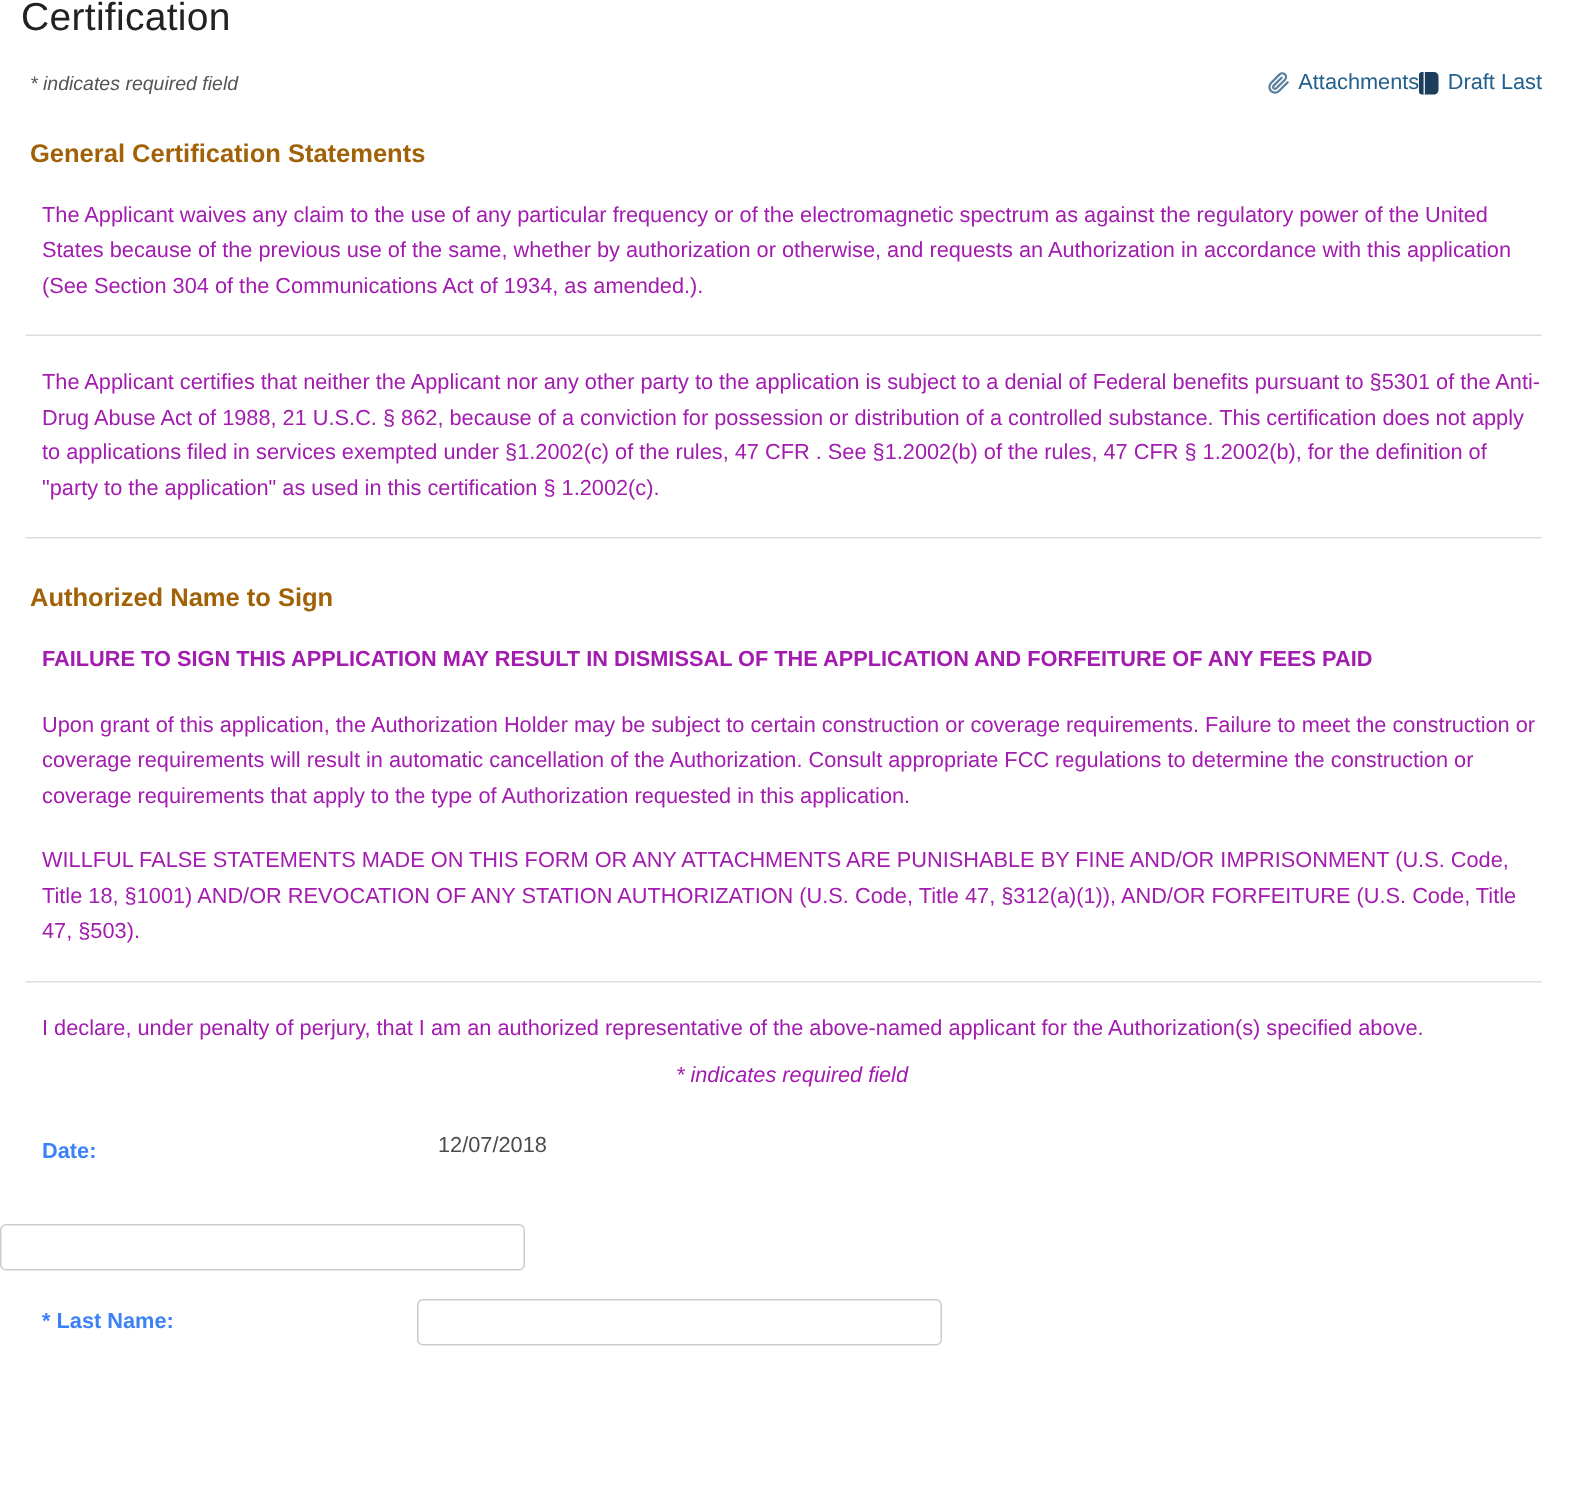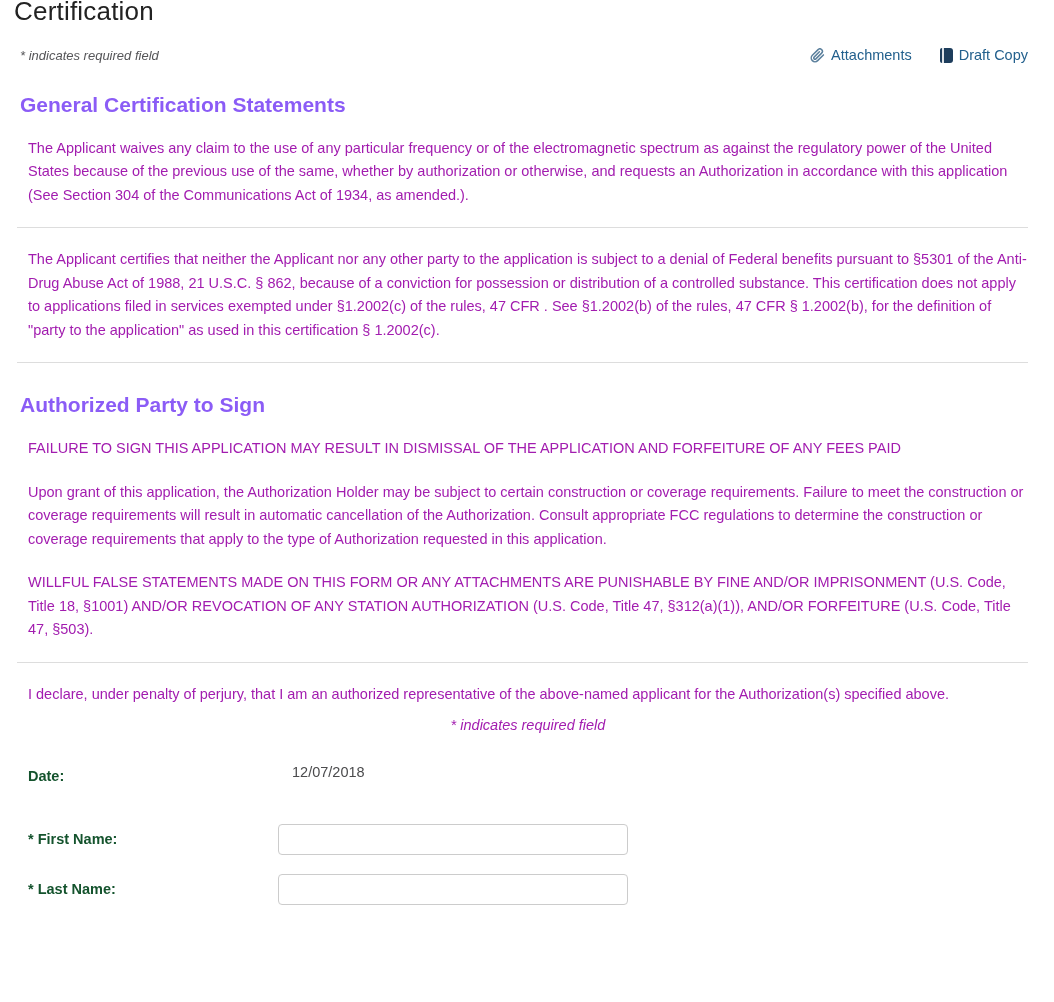--- a/index.html
+++ b/index.html
@@ -26,21 +26,21 @@
     justify-content: space-between;
     align-items: center;
     margin: 20px 26px 0 20px;
   }
   .required-note {
     font-style: italic;
     font-size: 13px;
     color: #555558;
     text-align: center;
   }
-  .toolbar { display: flex; gap: 28px; }
+  .toolbar { display: flex; }
   .toolbar a {
     display: flex;
     align-items: center;
     gap: 6px;
     color: #23608d;
     font-size: 14.5px;
     text-decoration: none;
     cursor: pointer;
   }
   .icon-svg { display: inline-block; vertical-align: middle; }
@@ -53,54 +53,54 @@
   .book-icon::before {
     content: "";
     position: absolute;
     left: 2.5px; top: 0;
     width: 1.5px; height: 100%;
     background: #ffffff;
     opacity: .85;
   }
 
   .section-heading {
-    font-size: 21px;
+    font-size: 17px;
     font-weight: 700;
-    color: #8b5cf6;
+    color: #a16207;
     margin: 30px 26px 0 20px;
   }
 
   p.body-text {
     font-size: 14.5px;
     line-height: 1.62;
     color: #a21caf;
     margin: 20px 26px 0 28px;
   }
-  p.bold { font-weight: 400; }
+  p.bold { font-weight: 700; }
 
   hr.divider {
     border: none;
     border-top: 1px solid #dddddd;
     margin: 20px 26px 0 17px;
   }
 
   
   .form-area { margin-top: 24px; }
   .form-row {
     display: flex;
     align-items: center;
     min-height: 30px;
     margin: 0 0 19px 0;
   }
   .form-row .label-col {
     width: 278px;
     padding-left: 28px;
     font-size: 14.5px;
     font-weight: 700;
-    color: #14532d;
+    color: #3b82f6;
   }
   .text-input {
     width: 350px;
     height: 31px;
     border: 1px solid #cccccc;
     border-radius: 4px;
     padding: 0 8px;
     font-size: 14px;
     font-family: "Liberation Sans", sans-serif;
     color: #4b4b4d;
@@ -119,52 +119,51 @@
     <span class="required-note">* indicates required field</span>
     <div class="toolbar">
       <a>
         <svg class="icon-svg" width="15" height="15" viewBox="0 0 24 24" fill="none" stroke="#5a7f9c" stroke-width="2.4" stroke-linecap="round" stroke-linejoin="round">
             <path d="M21.44 11.05l-9.19 9.19a6 6 0 0 1-8.49-8.49l9.19-9.19a4 4 0 0 1 5.66 5.66l-9.2 9.19a2 2 0 0 1-2.83-2.83l8.49-8.48"></path>
           </svg>
         <span>Attachments</span>
       </a>
       <a>
         <span class="book-icon"></span>
-        <span>Draft Copy</span>
+        <span>Draft Last</span>
       </a>
     </div>
   </div>
 
   <div class="section">
     <div class="section-heading">General Certification Statements</div>
     <p class="body-text">The Applicant waives any claim to the use of any particular frequency or of the electromagnetic spectrum as against the regulatory power of the United States because of the previous use of the same, whether by authorization or otherwise, and requests an Authorization in accordance with this application (See Section 304 of the Communications Act of 1934, as amended.).</p>
     <hr class="divider">
     <p class="body-text">The Applicant certifies that neither the Applicant nor any other party to the application is subject to a denial of Federal benefits pursuant to §5301 of the Anti-Drug Abuse Act of 1988, 21 U.S.C. § 862, because of a conviction for possession or distribution of a controlled substance. This certification does not apply to applications filed in services exempted under §1.2002(c) of the rules, 47 CFR . See §1.2002(b) of the rules, 47 CFR § 1.2002(b), for the definition of "party to the application" as used in this certification § 1.2002(c).</p>
     <hr class="divider">
   </div>
 
   <div class="section">
-    <div class="section-heading">Authorized Party to Sign</div>
+    <div class="section-heading">Authorized Name to Sign</div>
     <p class="body-text bold">FAILURE TO SIGN THIS APPLICATION MAY RESULT IN DISMISSAL OF THE APPLICATION AND FORFEITURE OF ANY FEES PAID</p>
     <p class="body-text">Upon grant of this application, the Authorization Holder may be subject to certain construction or coverage requirements. Failure to meet the construction or coverage requirements will result in automatic cancellation of the Authorization. Consult appropriate FCC regulations to determine the construction or coverage requirements that apply to the type of Authorization requested in this application.</p>
     <p class="body-text">WILLFUL FALSE STATEMENTS MADE ON THIS FORM OR ANY ATTACHMENTS ARE PUNISHABLE BY FINE AND/OR IMPRISONMENT (U.S. Code, Title 18, §1001) AND/OR REVOCATION OF ANY STATION AUTHORIZATION (U.S. Code, Title 47, §312(a)(1)), AND/OR FORFEITURE (U.S. Code, Title 47, §503).</p>
     <hr class="divider">
     <p class="body-text">I declare, under penalty of perjury, that I am an authorized representative of the above-named applicant for the Authorization(s) specified above.</p>
     <p class="body-text required-note" style="margin-top:8px;">* indicates required field</p>
   </div>
 
   <div class="form-area">
 
     <div class="form-row" style="align-items:flex-start; padding-top:6px; min-height:43px;">
       <div class="label-col">Date:</div>
       <div class="static-value">12/07/2018</div>
     </div>
 
     <div class="form-row">
-      <div class="label-col">* First Name:</div>
       <input type="text" class="text-input" value="" style="">
     </div>
 
 
     <div class="form-row">
       <div class="label-col">* Last Name:</div>
       <input type="text" class="text-input" value="" style="">
     </div>
 
   </div>

